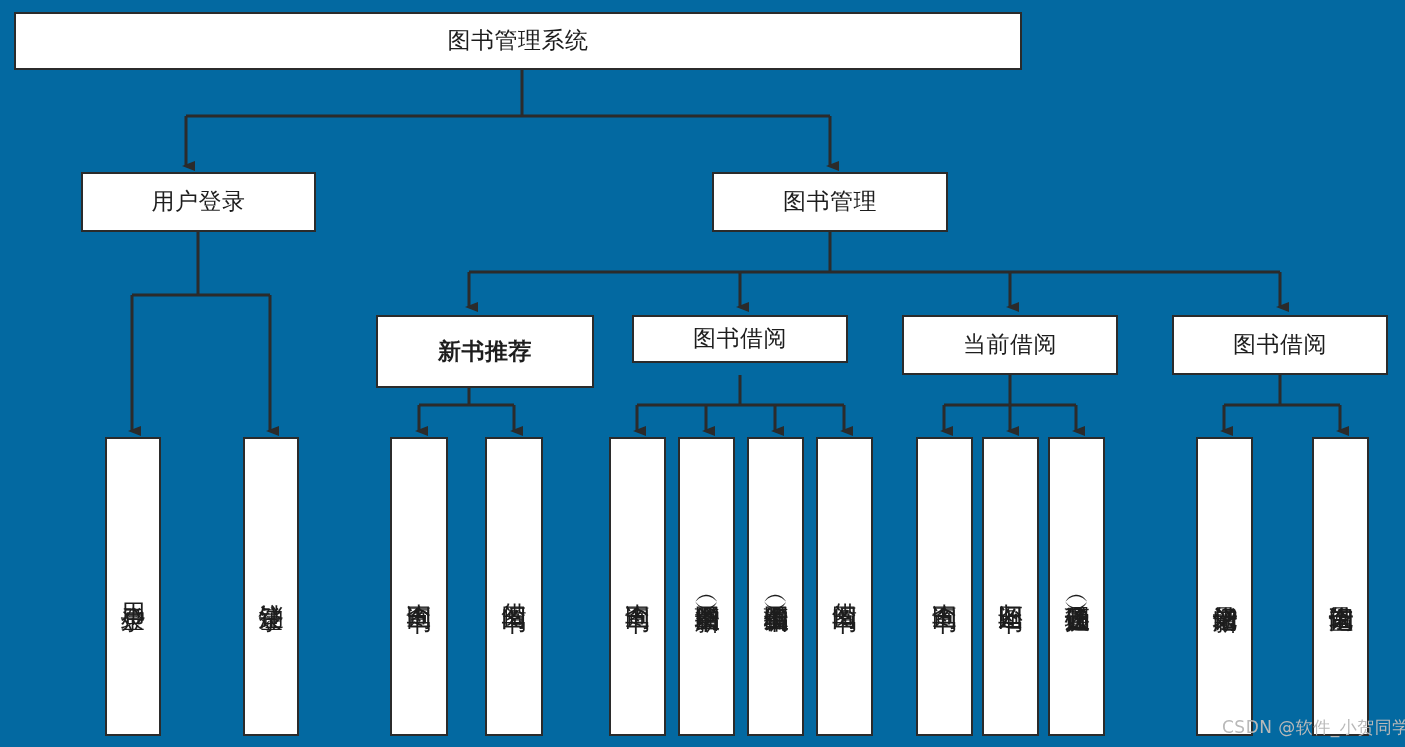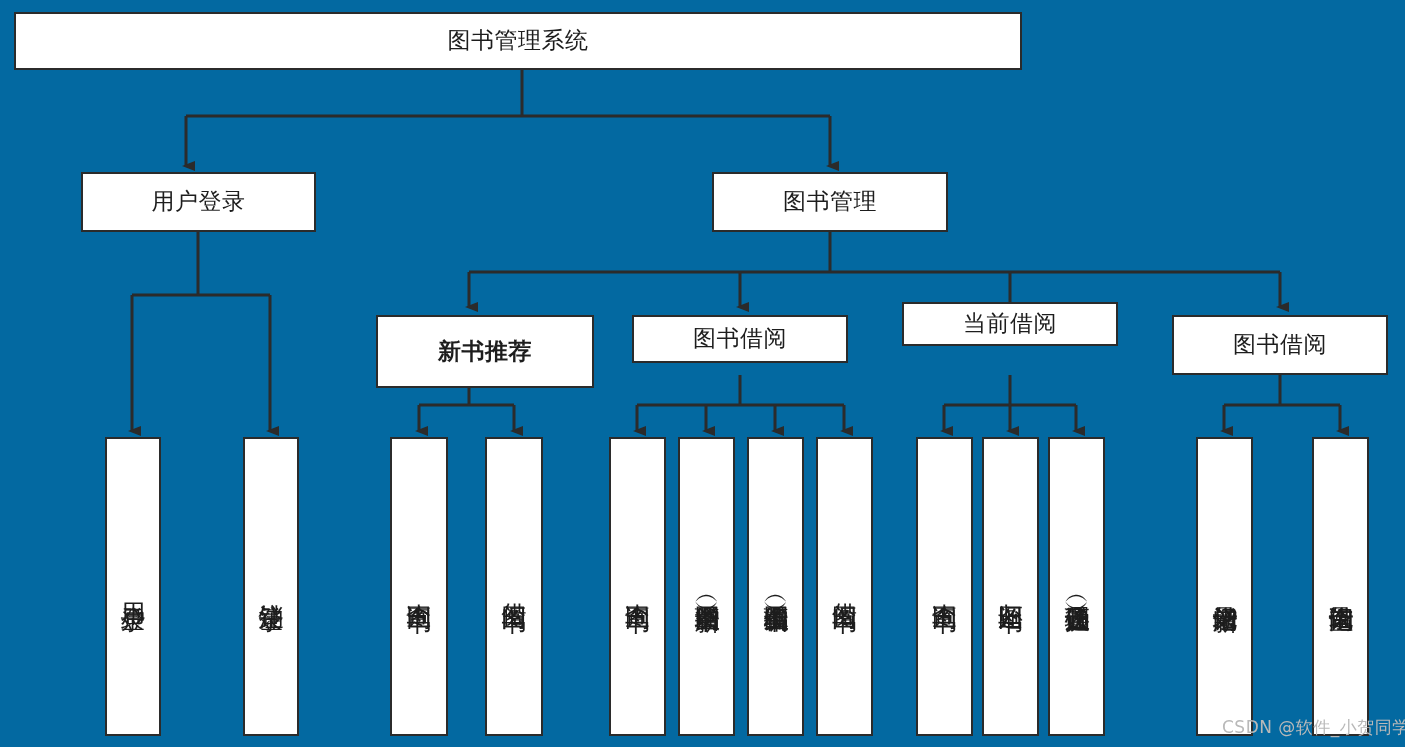--- a/index.html
+++ b/index.html
@@ -139,21 +139,21 @@
   <div class="node horiz" style="left:712px;top:172px;width:236px;height:60px;">
     <span class="lbl">图书管理</span>
   </div>
 
   <div class="node horiz" style="left:376px;top:315px;width:218px;height:73px;font-weight:bold;">
     <span class="lbl">新书推荐</span>
   </div>
   <div class="node horiz" style="left:632px;top:315px;width:216px;height:48px;">
     <span class="lbl">图书借阅</span>
   </div>
-  <div class="node horiz" style="left:902px;top:302px;width:216px;height:44px;">
+  <div class="node horiz" style="left:902px;top:315px;width:216px;height:60px;">
     <span class="lbl">当前借阅</span>
   </div>
   <div class="node horiz" style="left:1172px;top:315px;width:216px;height:60px;">
     <span class="lbl">图书借阅</span>
   </div>
 
   <div class="node vert" style="left:105px;top:437px;width:56px;height:299px;">
     <span class="lbl">用户登录</span>
   </div>
   <div class="node vert" style="left:243px;top:437px;width:56px;height:299px;">

